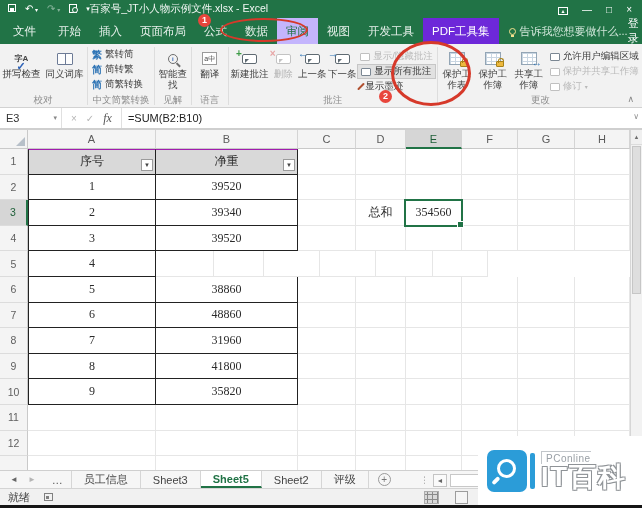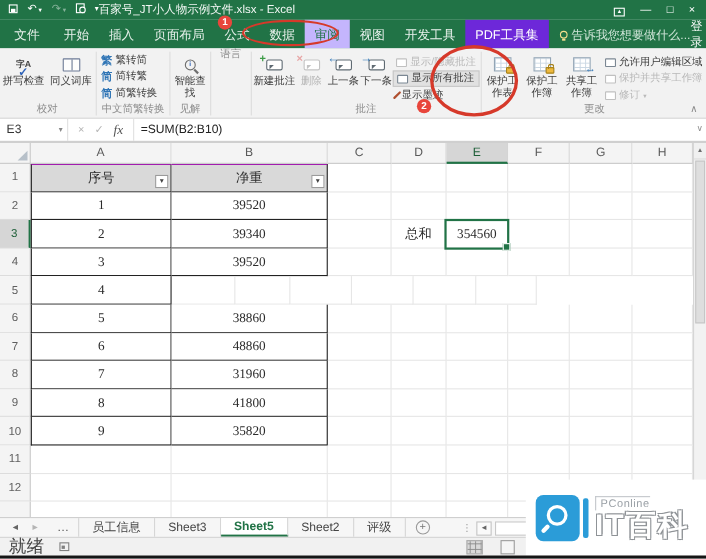--- a/index.html
+++ b/index.html
@@ -116,21 +116,21 @@
   .sdots { display:flex; align-items:center; padding:0 8px; color:#555; border-right:1px solid #d6d6d6; font-size:11px; }
   .stab { display:flex; align-items:center; padding:0 12px; border-right:1px solid #d6d6d6; cursor:default; white-space:nowrap; }
   .stab.active { background:#fff; color:#217346; font-weight:bold; border-bottom:2px solid #217346; }
   .addsheet { width:13px; height:13px; border:1px solid #9a9a9a; border-radius:50%; margin:2px 0 0 9px; font-size:10px; line-height:11px; text-align:center; color:#777; }
   .hsb { position:absolute; right:0; top:2px; width:222px; height:14px; display:flex; align-items:center; gap:3px; }
   .hsb .grip { color:#9a9a9a; font-size:9px; letter-spacing:1px; }
   .hsb .harr { width:14px; height:13px; border:1px solid #c4c4c4; background:#fafafa; font-size:7px; color:#666; text-align:center; line-height:12px; }
   .hsb .track { flex:1; height:13px; background:#fff; border:1px solid #c8c8c8; }
 
   
-  .statusbar { height:17px; background:#f1f1f1; border-top:1px solid #d4d4d4; display:flex; align-items:center; font-size:16px; color:#444; position:relative; }
+  .statusbar { height:17px; background:#f1f1f1; border-top:1px solid #d4d4d4; display:flex; align-items:center; font-size:11px; color:#444; position:relative; }
   .ready { padding-left:8px; }
   .macroic { width:9px; height:8px; border:1px solid #808080; position:relative; margin-left:14px; }
   .macroic::after { content:''; position:absolute; left:1px; bottom:1px; width:3px; height:3px; background:#808080; }
   .sview { position:absolute; left:424px; top:2px; width:15px; height:13px; background:#d9d9d9; border:1px solid #ababab;
     background-image:linear-gradient(#8a8a8a 1px, transparent 1px), linear-gradient(90deg,#8a8a8a 1px, transparent 1px);
     background-size:5px 5px; background-position:2px 2px; }
   .sview2 { position:absolute; left:455px; top:2px; width:13px; height:13px; background:#f5f5f5; border:1px solid #9c9c9c; }
 
   
   .badge { position:absolute; width:13px; height:13px; border-radius:50%; background:#e8463c; color:#fff; font-size:9px; font-weight:bold; line-height:13px; text-align:center; z-index:80; }
@@ -241,20 +241,28 @@
             <span class="mag">i</span>
           </span>
         <span class="blabel">智能查找</span>
       </div>
     </div>
     <div class="rlabel">见解</div>
   </div>
   <div class="rsep"></div>
 
   <div class="rgroup" style="width:34px;">
+    <div class="rcontent">
+      <div class="bigbtn" style="width:34px;">
+        <span class="bicon">
+            <span class="icon-trans">a中</span>
+          </span>
+        <span class="blabel">翻译</span>
+      </div>
+    </div>
     <div class="rlabel">语言</div>
   </div>
   <div class="rsep"></div>
 
   <div class="rgroup" style="width:206px;">
     <div class="rcontent">
       <div class="bigbtn" style="width:42px;">
         <span class="bicon">
             <span class="bubble">
               <span class="bb plus">+</span>

